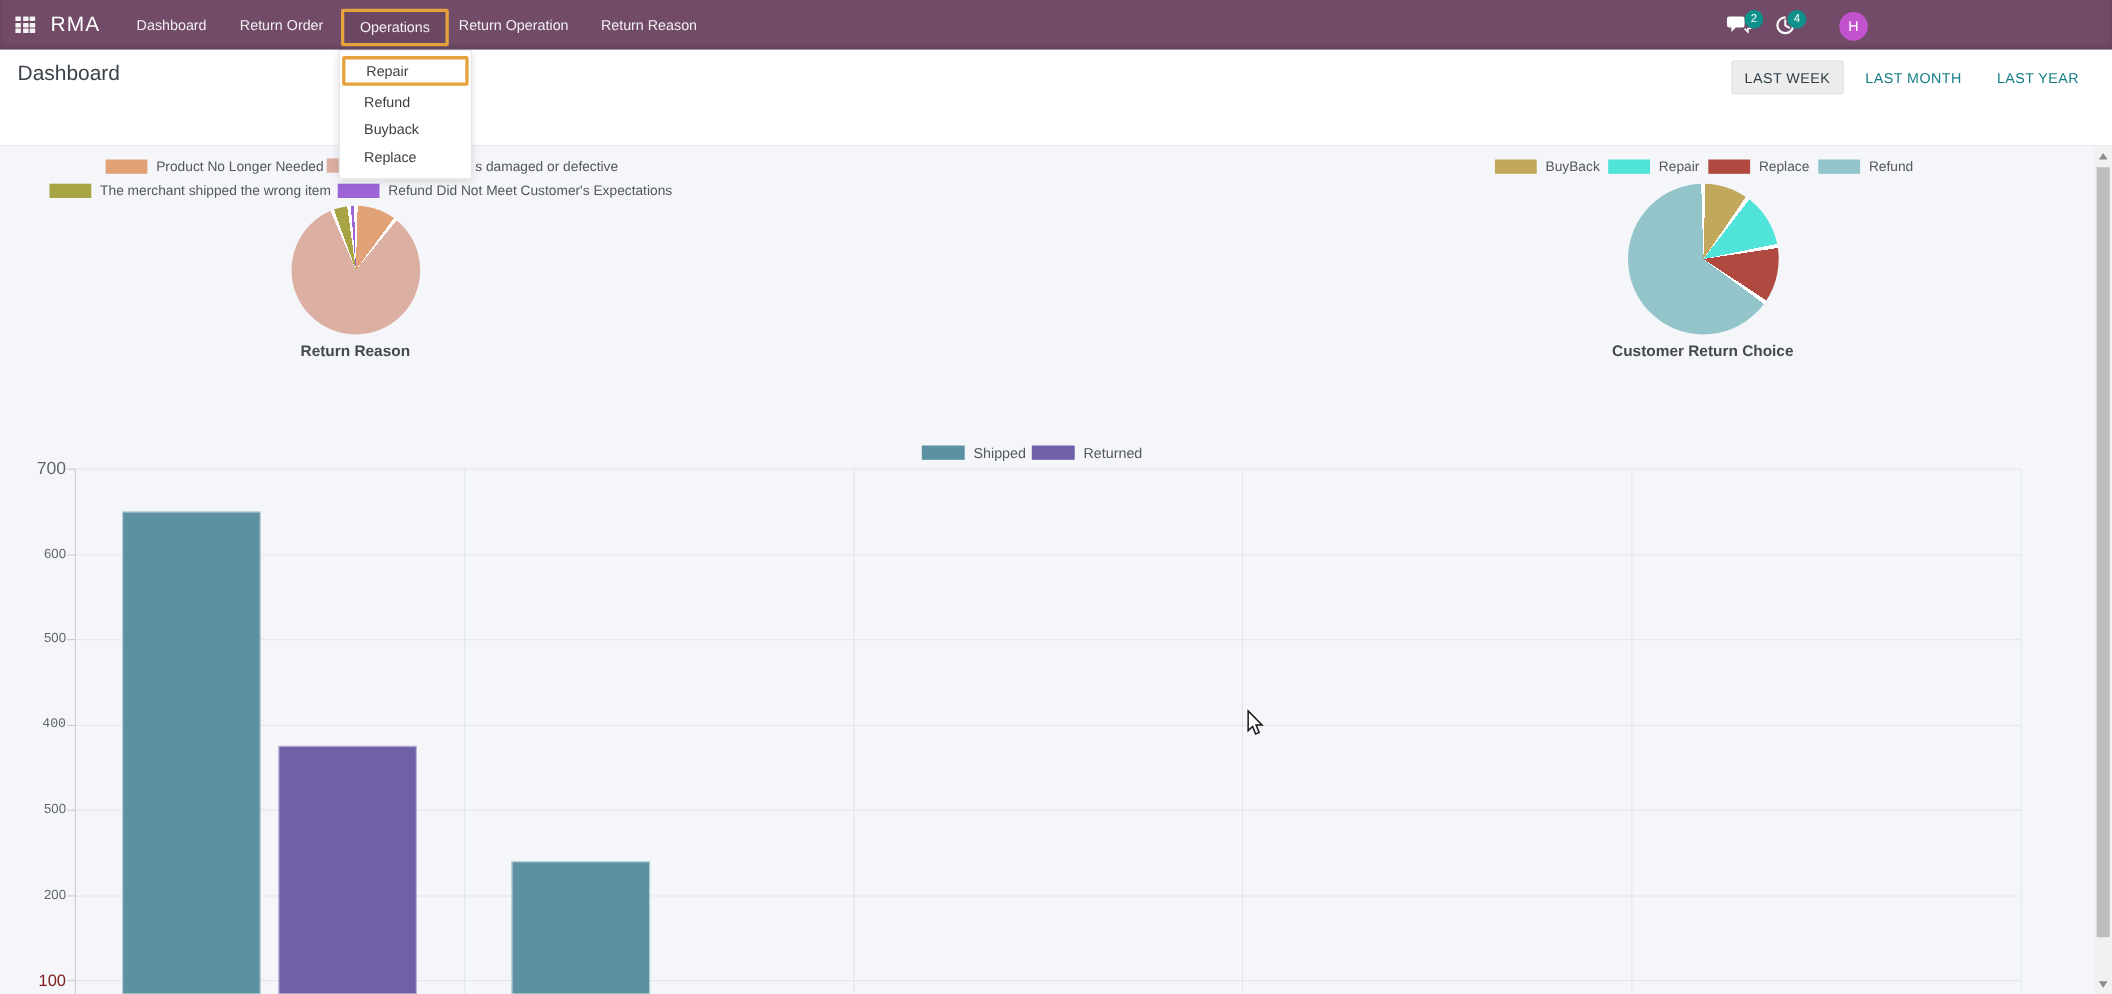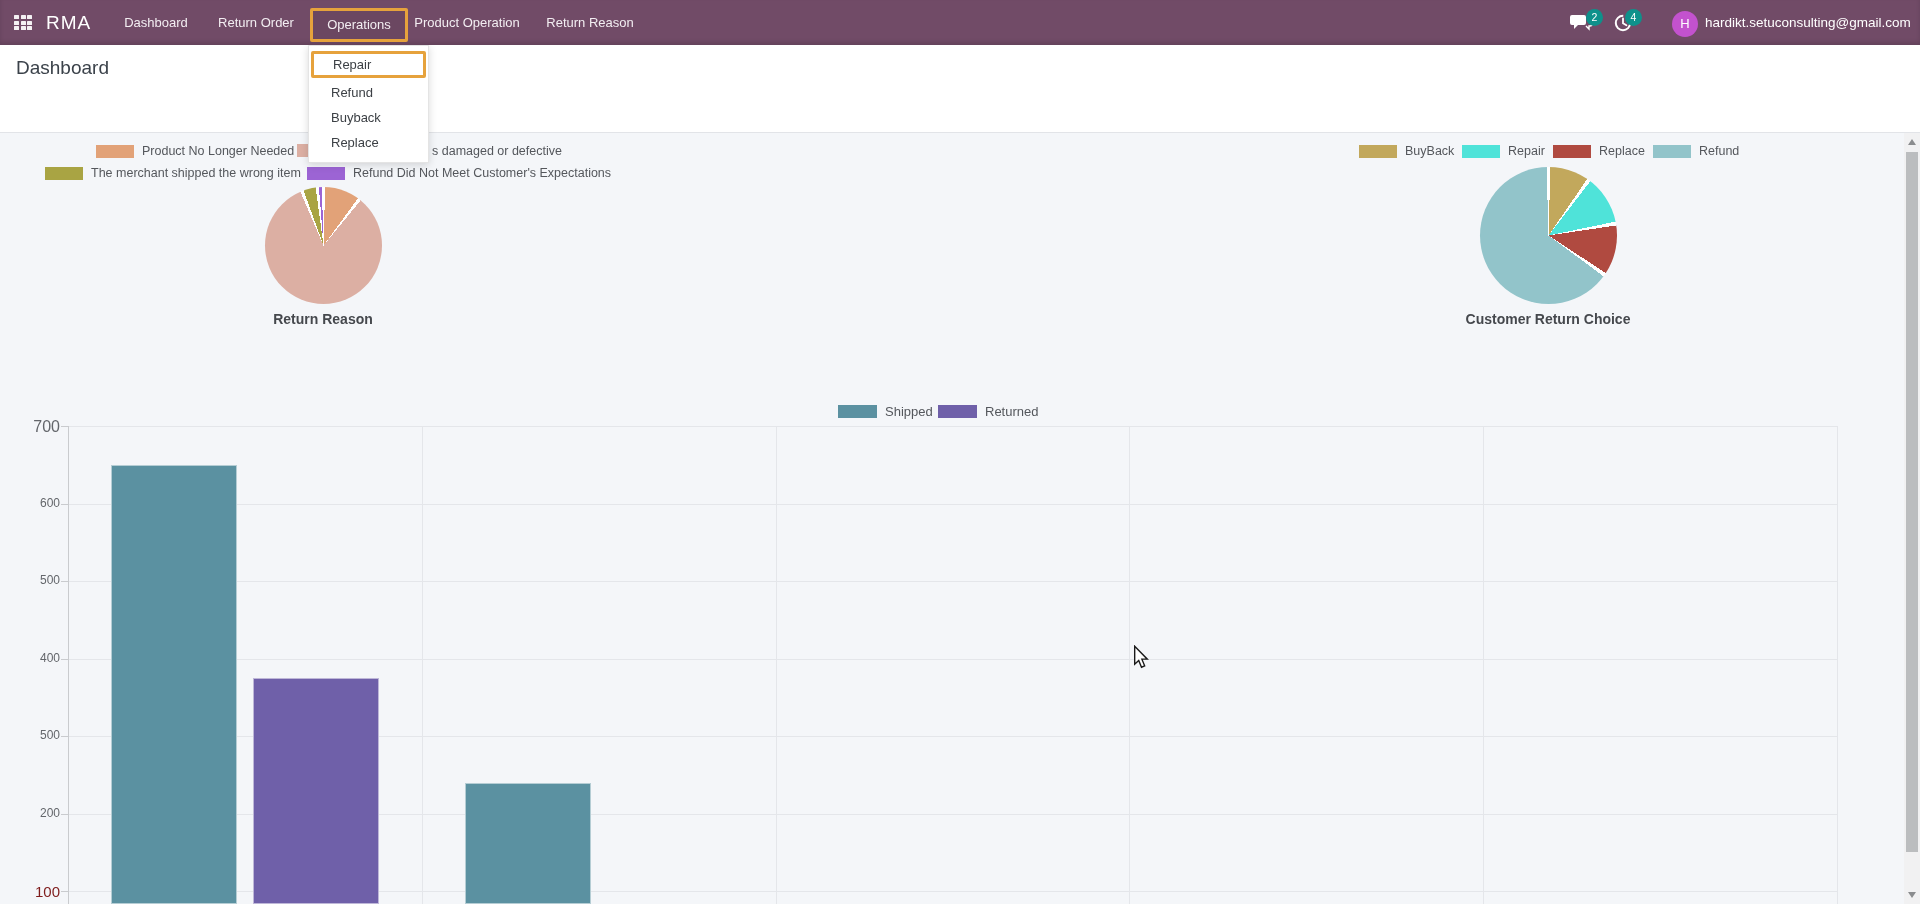--- a/index.html
+++ b/index.html
@@ -81,21 +81,21 @@
       <div style="position: absolute; left: 61px; top: 891px; width: 7px; height: 1px; background: rgb(201, 203, 206);"></div>
       <div style="position: absolute; left: 18px; top: 883px; width: 42px; text-align: right; font-size: 15px; color: #7f1d1d;">100</div>
       <div style="position: absolute; left: 68px; top: 813.5px; width: 1769px; height: 1px; background: rgb(228, 230, 234);"></div>
       <div style="position: absolute; left: 61px; top: 813.5px; width: 7px; height: 1px; background: rgb(201, 203, 206);"></div>
       <div style="position: absolute; left: 18px; top: 805.5px; width: 42px; text-align: right; font-size: 12px; color: rgb(99, 102, 107);">200</div>
       <div style="position: absolute; left: 68px; top: 736px; width: 1769px; height: 1px; background: rgb(228, 230, 234);"></div>
       <div style="position: absolute; left: 61px; top: 736px; width: 7px; height: 1px; background: rgb(201, 203, 206);"></div>
       <div style="position: absolute; left: 18px; top: 728px; width: 42px; text-align: right; font-size: 12px; color: rgb(99, 102, 107);">500</div>
       <div style="position: absolute; left: 68px; top: 658.5px; width: 1769px; height: 1px; background: rgb(228, 230, 234);"></div>
       <div style="position: absolute; left: 61px; top: 658.5px; width: 7px; height: 1px; background: rgb(201, 203, 206);"></div>
-      <div style="position: absolute; left: 18px; top: 650.5px; width: 42px; text-align: right; font-size: 12px; color: rgb(99, 102, 107);">400</div>
+      <div style="position: absolute; left: 18px; top: 650.5px; width: 42px; text-align: right; font-size: 12px; color: rgb(99, 102, 107); font-family: Liberation Mono, monospace;">400</div>
       <div style="position: absolute; left: 68px; top: 581px; width: 1769px; height: 1px; background: rgb(228, 230, 234);"></div>
       <div style="position: absolute; left: 61px; top: 581px; width: 7px; height: 1px; background: rgb(201, 203, 206);"></div>
       <div style="position: absolute; left: 18px; top: 573px; width: 42px; text-align: right; font-size: 12px; color: rgb(99, 102, 107);">500</div>
       <div style="position: absolute; left: 68px; top: 503.5px; width: 1769px; height: 1px; background: rgb(228, 230, 234);"></div>
       <div style="position: absolute; left: 61px; top: 503.5px; width: 7px; height: 1px; background: rgb(201, 203, 206);"></div>
       <div style="position: absolute; left: 18px; top: 495.5px; width: 42px; text-align: right; font-size: 12px; color: rgb(99, 102, 107);">600</div>
       <div style="position: absolute; left: 68px; top: 426px; width: 1769px; height: 1px; background: rgb(228, 230, 234);"></div>
       <div style="position: absolute; left: 61px; top: 426px; width: 7px; height: 1px; background: rgb(201, 203, 206);"></div>
       <div style="position: absolute; left: 18px; top: 418px; width: 42px; text-align: right; font-size: 16px; color: rgb(99, 102, 107);">700</div>
       <div style="position: absolute; left: 422px; top: 426px; width: 1px; height: 478px; background: rgb(228, 230, 234);"></div>
@@ -151,20 +151,25 @@
     <span class="swatch" style="width: 39px; background: rgb(91, 145, 161);"></span>
     <span>Shipped</span>
   </div>
   <div class="legend-item" style="left:938px;top:404px;font-size:13px;">
     <span class="swatch" style="width: 39px; background: rgb(111, 96, 169);"></span>
     <span>Returned</span>
   </div>
 
   <div id="header" class="abs">
     <div id="page-title">Dashboard</div>
+    <div id="range-buttons">
+      <button class="range-btn active">LAST WEEK</button>
+      <button class="range-btn">LAST MONTH</button>
+      <button class="range-btn">LAST YEAR</button>
+    </div>
   </div>
 
   <div id="dropdown">
     <div class="menu-item hl">Repair</div>
     <div class="menu-item">Refund</div>
     <div class="menu-item">Buyback</div>
     <div class="menu-item">Replace</div>
   </div>
 
   <div id="navbar" class="abs">
@@ -179,41 +184,40 @@
         <span></span>
         <span></span>
     </div>
     <div id="brand">RMA</div>
 
     <div class="nav-item" style="left:106px;width:100px;">Dashboard</div>
     <div class="nav-item" style="left:206px;width:100px;">Return Order</div>
     <div class="nav-hl-box">
       <span class="nav-label">Operations</span>
     </div>
-    <div class="nav-item" style="left:407px;width:120px;">Product Operation</div>
+    <div class="nav-item" style="left:407px;width:120px;">Return Operation</div>
     <div class="nav-item" style="left:532px;width:116px;">Return Reason</div>
 
     <div class="nav-right-icon" style="left:1570px;">
       <svg width="24" height="20" viewBox="0 0 24 20">
         <path d="M2 3 h12 a2 2 0 0 1 2 2 v6 a2 2 0 0 1 -2 2 h-6 l-4 4 v-4 h-2 a2 2 0 0 1 -2 -2 v-6 a2 2 0 0 1 2 -2 z" fill="#ffffff"></path>
         <path d="M17 6 h3 a2 2 0 0 1 2 2 v4 a2 2 0 0 1 -2 2 h-1 v3 l-3 -3" fill="none" stroke="#ffffff" stroke-width="1.4"></path>
       </svg>
     </div>
     <div class="badge" style="left:1586px;top:9px;">2</div>
 
     <div class="nav-right-icon" style="left:1613px;top:13px;">
       <svg width="20" height="20" viewBox="0 0 20 20">
         <circle cx="10" cy="10" r="7.2" fill="none" stroke="#ffffff" stroke-width="2" stroke-dasharray="34 11"></circle>
         <path d="M10 5.5 v4.7 l3.4 2" fill="none" stroke="#ffffff" stroke-width="1.8" stroke-linecap="round"></path>
       </svg>
     </div>
     <div class="badge" style="left:1625px;top:9px;">4</div>
 
     <div id="avatar">H</div>
-    <div id="user-email">hardikt.setuconsulting@gmail.com</div>
   </div>
 
   <div id="scrollbar" class="abs">
     <div id="sb-up" class="sb-arrow"></div>
     <div id="sb-thumb"></div>
     <div id="sb-down" class="sb-arrow"></div>
   </div>
 
   <div id="cursor">
     <svg width="18" height="24" viewBox="0 0 12 19">

